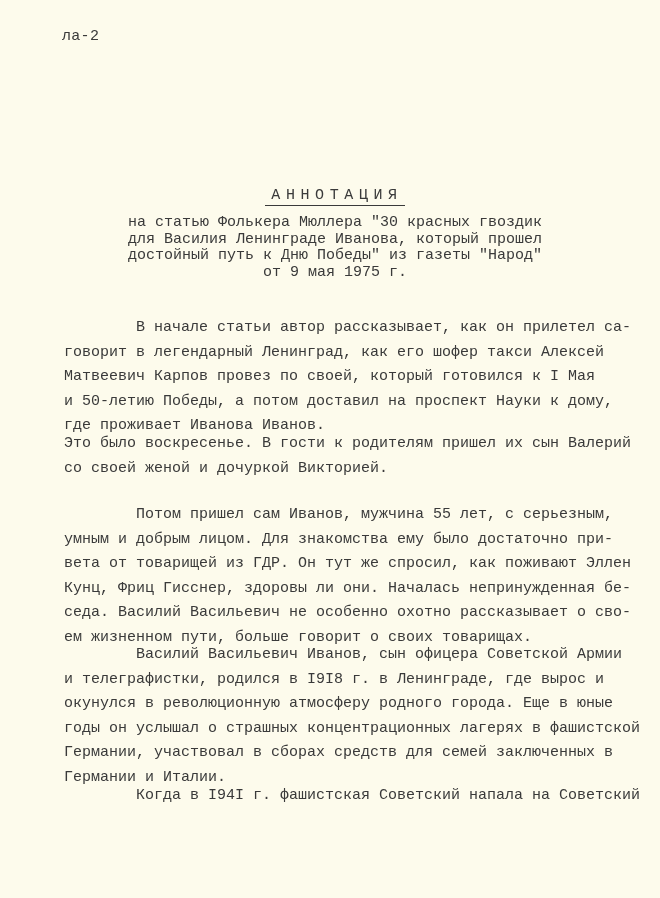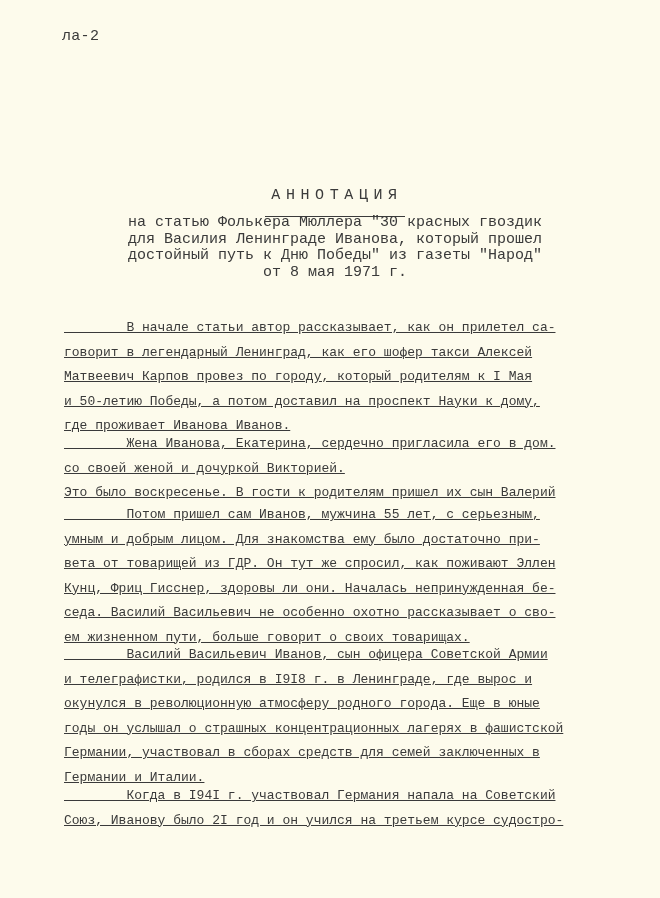--- a/index.html
+++ b/index.html
@@ -33,61 +33,60 @@
     left: 0;
     width: 660px;
     top: 187px;
     text-align: center;
     font-size: 15px;
   }
   .title span {
     display: inline-block;
     letter-spacing: 5.6px;
     border-bottom: 1.5px solid #3a3a3a;
-    padding: 0 2px 12px 6px;
+    padding: 0 2px 1px 6px;
     margin-left: 10px;
   }
   .subtitle {
     position: absolute;
     left: 0;
     width: 660px;
     top: 215px;
     text-align: center;
     font-size: 15px;
     line-height: 16.5px;
     white-space: pre;
     padding-left: 10px;
     box-sizing: border-box;
   }
   .para {
     position: absolute;
     left: 64px;
     width: 580px;
-    font-size: 13px;
+    font-size: 15px;
     line-height: 24.5px;
     white-space: pre;
-    text-decoration: underline;
   }
 </style>
 </head>
 <body>
 
 <div class="page">
 
   <div class="page-id">ла-2</div>
 
   <div class="title">
     <span>АННОТАЦИЯ</span>
   </div>
 
-  <div class="subtitle"><div>на статью Фолькера Мюллера "30 красных гвоздик</div><div>для Василия Ленинграде Иванова, который прошел</div><div>достойный путь к Дню Победы" из газеты "Народ"</div><div>от 8 мая 1971 г.</div></div>
+  <div class="subtitle"><div>на статью Фолькера Мюллера "30 красных гвоздик</div><div>для Василия Ленинграде Иванова, который прошел</div><div>достойный путь к Дню Победы" из газеты "Народ"</div><div>от 9 мая 1975 г.</div></div>
 
-  <div class="para" style="top:316px"><div>        В начале статьи автор рассказывает, как он прилетел са-</div><div>говорит в легендарный Ленинград, как его шофер такси Алексей</div><div>Матвеевич Карпов провез по городу, который родителям к I Мая</div><div>и 50-летию Победы, а потом доставил на проспект Науки к дому,</div><div>где проживает Иванова Иванов.</div></div>
+  <div class="para" style="top:316px"><div>        В начале статьи автор рассказывает, как он прилетел са-</div><div>говорит в легендарный Ленинград, как его шофер такси Алексей</div><div>Матвеевич Карпов провез по своей, который готовился к I Мая</div><div>и 50-летию Победы, а потом доставил на проспект Науки к дому,</div><div>где проживает Иванова Иванов.</div></div>
 
-  <div class="para" style="top:432px"><div>        Жена Иванова, Екатерина, сердечно пригласила его в дом.</div><div>со своей женой и дочуркой Викторией.</div><div>Это было воскресенье. В гости к родителям пришел их сын Валерий</div></div>
+  <div class="para" style="top:432px"><div>Это было воскресенье. В гости к родителям пришел их сын Валерий</div><div>со своей женой и дочуркой Викторией.</div></div>
 
   <div class="para" style="top:503px"><div>        Потом пришел сам Иванов, мужчина 55 лет, с серьезным,</div><div>умным и добрым лицом. Для знакомства ему было достаточно при-</div><div>вета от товарищей из ГДР. Он тут же спросил, как поживают Эллен</div><div>Кунц, Фриц Гисснер, здоровы ли они. Началась непринужденная бе-</div><div>седа. Василий Васильевич не особенно охотно рассказывает о сво-</div><div>ем жизненном пути, больше говорит о своих товарищах.</div></div>
 
   <div class="para" style="top:643px"><div>        Василий Васильевич Иванов, сын офицера Советской Армии</div><div>и телеграфистки, родился в I9I8 г. в Ленинграде, где вырос и</div><div>окунулся в революционную атмосферу родного города. Еще в юные</div><div>годы он услышал о страшных концентрационных лагерях в фашистской</div><div>Германии, участвовал в сборах средств для семей заключенных в</div><div>Германии и Италии.</div></div>
 
-  <div class="para" style="top:784px"><div>        Когда в I94I г. участвовал Германия напала на Советский</div><div>Союз, Иванову было 2I год и он учился на третьем курсе судостро-</div></div>
+  <div class="para" style="top:784px"><div>        Когда в I94I г. фашистская Советский напала на Советский</div></div>
 
 </div>
 
 </body></html>

